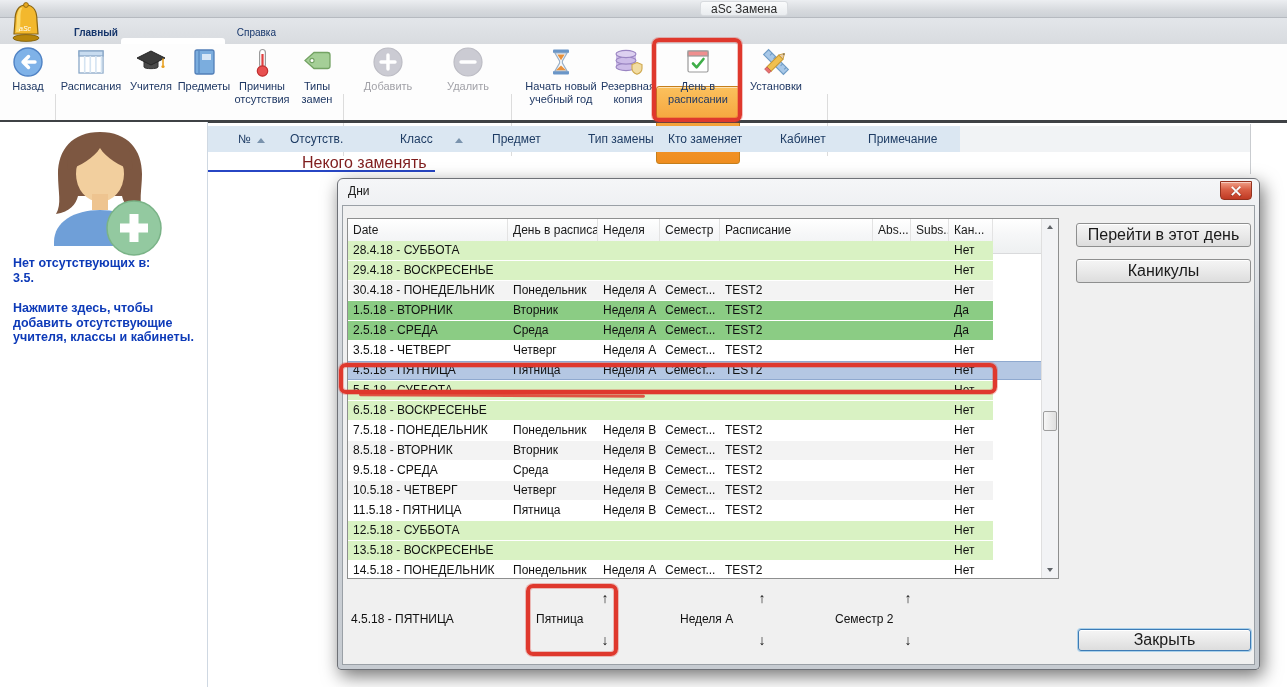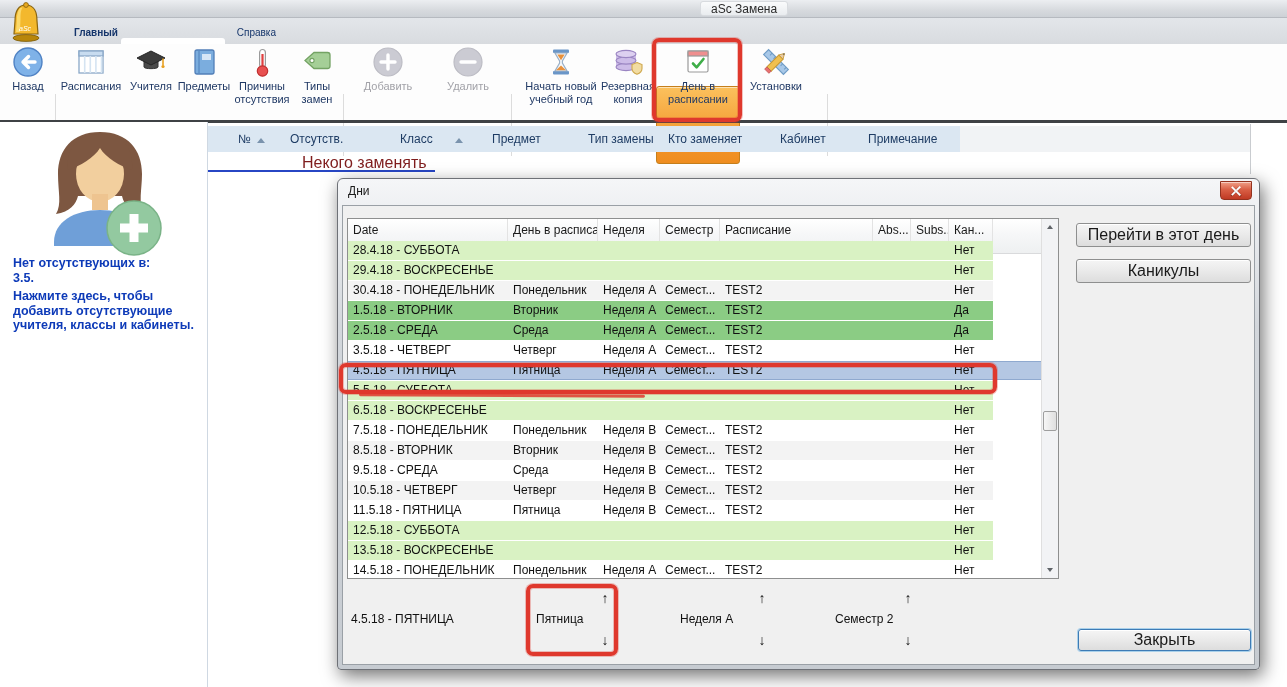--- a/index.html
+++ b/index.html
@@ -33,21 +33,21 @@
   .rbtn.disabled { color:#a2a2a8; cursor:default; }
   .active-tool-bg { position:absolute; left:656px; top:42px; width:84px; height:78px;
     background:linear-gradient(var(--active-orange-light,#fbc15d),var(--active-orange,#f2952b) 70%,#ef8d1f);
     border:1px solid #c57f1c; border-radius:3px; box-shadow:inset 0 1px 0 rgba(255,255,255,.55); }
 
   
   .sidebar-block { position:absolute; left:0; top:122px; width:207px; height:565px; background:#fff; cursor:pointer; }
   .avatar { position:absolute; left:36px; top:8px; width:128px; height:130px; }
   .sb-text { position:absolute; left:13px; top:134px; width:184px; font-size:12.5px; font-weight:bold;
     color:#0d3ab8; line-height:14.5px; }
-  .sb-hint { margin-top:4px; }
+  .sb-hint { margin-top:16px; }
   .v-divider { position:absolute; left:207px; top:122px; width:1px; height:565px; background:#cfd8e2; }
 
   .mt-header { position:absolute; left:208px; top:126px; width:752px; height:26px; background:#dbe7f2; }
   .mt-h { position:absolute; top:0; height:26px; line-height:26px; font-size:12px; color:#1e3c64; cursor:pointer; }
   .mt-header-ext { position:absolute; left:960px; top:126px; width:290px; height:26px; background:#f1f3f5; }
   .mt-ext-line { position:absolute; left:1250px; top:124px; width:1px; height:50px; background:#c9ccd0; }
   .sort-up { display:inline-block; width:0; height:0; border-left:4px solid transparent;
     border-right:4px solid transparent; border-bottom:5px solid #7a93ad; margin-left:6px; }
   .mt-empty { position:absolute; left:274px; top:154px; font-size:16px; color:#7f1d1d;margin-left:28px; }
   .mt-underline { position:absolute; left:208px; top:170px; width:227px; height:2px; background:#2746c4; }

